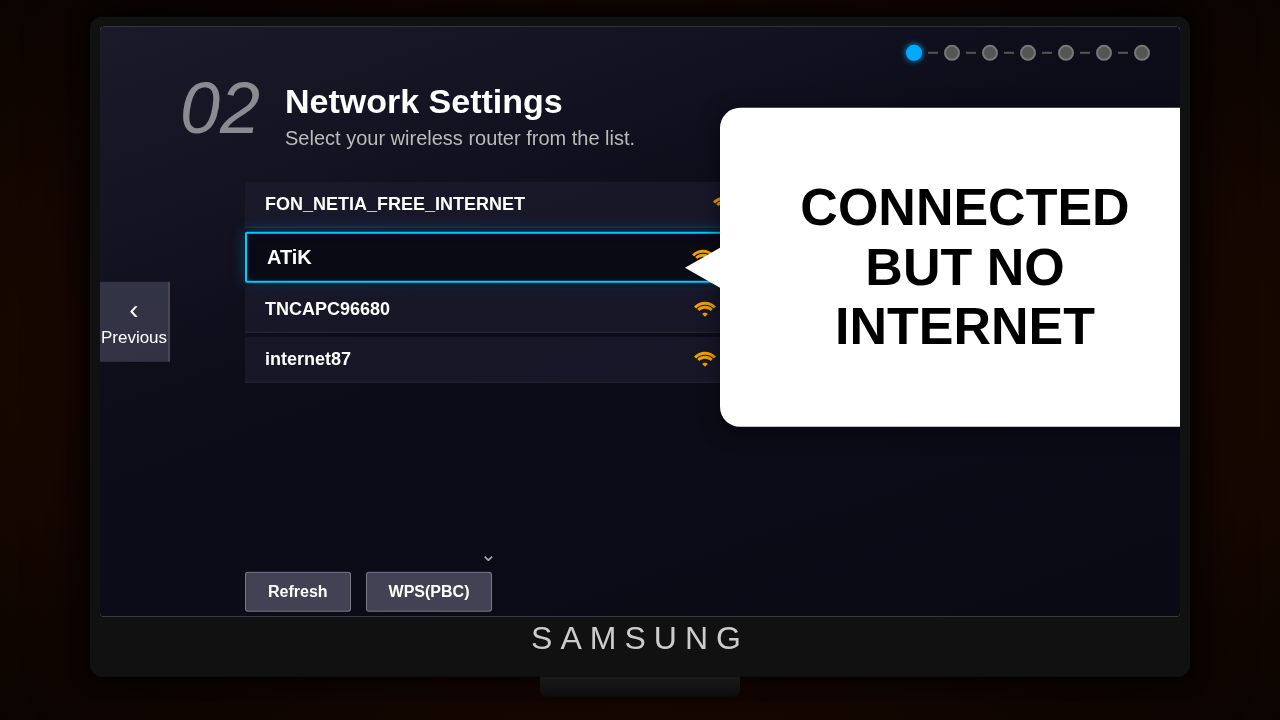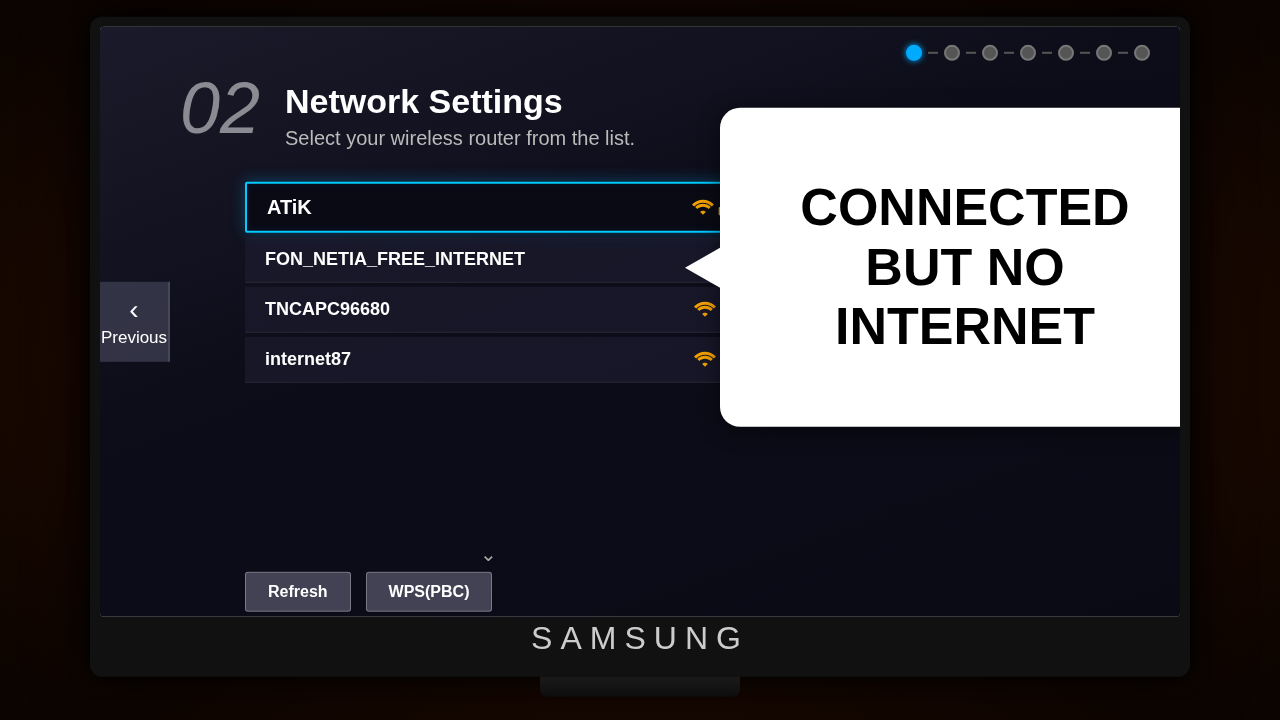--- a/index.html
+++ b/index.html
@@ -326,44 +326,44 @@
         <div class="subtitle">Select your wireless router from the list.</div>
       </div>
 
       <div class="prev-button">
         <div class="prev-arrow">‹</div>
         <div class="prev-label">Previous</div>
       </div>
 
       <div class="network-list">
 
+        <div class="network-item">
+          <span class="network-name">FON_NETIA_FREE_INTERNET</span>
+          <span class="wifi-lock-icon">
+            <svg class="wifi-icon-svg" width="22" height="18" viewBox="0 0 22 18" fill="#f0a000">
+              <path d="M11 4C7.5 4 4.4 5.4 2.1 7.7L0 5.6C2.9 2.8 6.8 1 11 1s8.1 1.8 10.9 4.6L19.8 7.7C17.6 5.4 14.5 4 11 4z"></path>
+              <path d="M11 8c-2.2 0-4.2.9-5.7 2.3L3.2 8.2C5.3 6.2 8 5 11 5s5.7 1.2 7.8 3.2l-2.1 2.1C15.2 8.9 13.2 8 11 8z"></path>
+              <path d="M11 12c-1.1 0-2.1.5-2.8 1.2L11 16l2.8-2.8C13.1 12.5 12.1 12 11 12z"></path>
+            </svg>
+          </span>
+        </div>
+
         <div class="network-item selected">
           <span class="network-name">ATiK</span>
           <span class="wifi-lock-icon">
             <svg class="wifi-icon-svg" width="22" height="18" viewBox="0 0 22 18" fill="#f0a000">
               <path d="M11 4C7.5 4 4.4 5.4 2.1 7.7L0 5.6C2.9 2.8 6.8 1 11 1s8.1 1.8 10.9 4.6L19.8 7.7C17.6 5.4 14.5 4 11 4z"></path>
               <path d="M11 8c-2.2 0-4.2.9-5.7 2.3L3.2 8.2C5.3 6.2 8 5 11 5s5.7 1.2 7.8 3.2l-2.1 2.1C15.2 8.9 13.2 8 11 8z"></path>
               <path d="M11 12c-1.1 0-2.1.5-2.8 1.2L11 16l2.8-2.8C13.1 12.5 12.1 12 11 12z"></path>
             </svg>
             <span style="font-size:14px; color:#f0a000;">🔒</span>
           </span>
         </div>
 
         <div class="network-item">
-          <span class="network-name">FON_NETIA_FREE_INTERNET</span>
-          <span class="wifi-lock-icon">
-            <svg class="wifi-icon-svg" width="22" height="18" viewBox="0 0 22 18" fill="#f0a000">
-              <path d="M11 4C7.5 4 4.4 5.4 2.1 7.7L0 5.6C2.9 2.8 6.8 1 11 1s8.1 1.8 10.9 4.6L19.8 7.7C17.6 5.4 14.5 4 11 4z"></path>
-              <path d="M11 8c-2.2 0-4.2.9-5.7 2.3L3.2 8.2C5.3 6.2 8 5 11 5s5.7 1.2 7.8 3.2l-2.1 2.1C15.2 8.9 13.2 8 11 8z"></path>
-              <path d="M11 12c-1.1 0-2.1.5-2.8 1.2L11 16l2.8-2.8C13.1 12.5 12.1 12 11 12z"></path>
-            </svg>
-          </span>
-        </div>
-
-        <div class="network-item">
           <span class="network-name">TNCAPC96680</span>
           <span class="wifi-lock-icon">
             <svg class="wifi-icon-svg" width="22" height="18" viewBox="0 0 22 18" fill="#f0a000">
               <path d="M11 4C7.5 4 4.4 5.4 2.1 7.7L0 5.6C2.9 2.8 6.8 1 11 1s8.1 1.8 10.9 4.6L19.8 7.7C17.6 5.4 14.5 4 11 4z"></path>
               <path d="M11 8c-2.2 0-4.2.9-5.7 2.3L3.2 8.2C5.3 6.2 8 5 11 5s5.7 1.2 7.8 3.2l-2.1 2.1C15.2 8.9 13.2 8 11 8z"></path>
               <path d="M11 12c-1.1 0-2.1.5-2.8 1.2L11 16l2.8-2.8C13.1 12.5 12.1 12 11 12z"></path>
             </svg>
             <span style="font-size:14px; color:#f0a000;">🔒</span>
           </span>
         </div>

